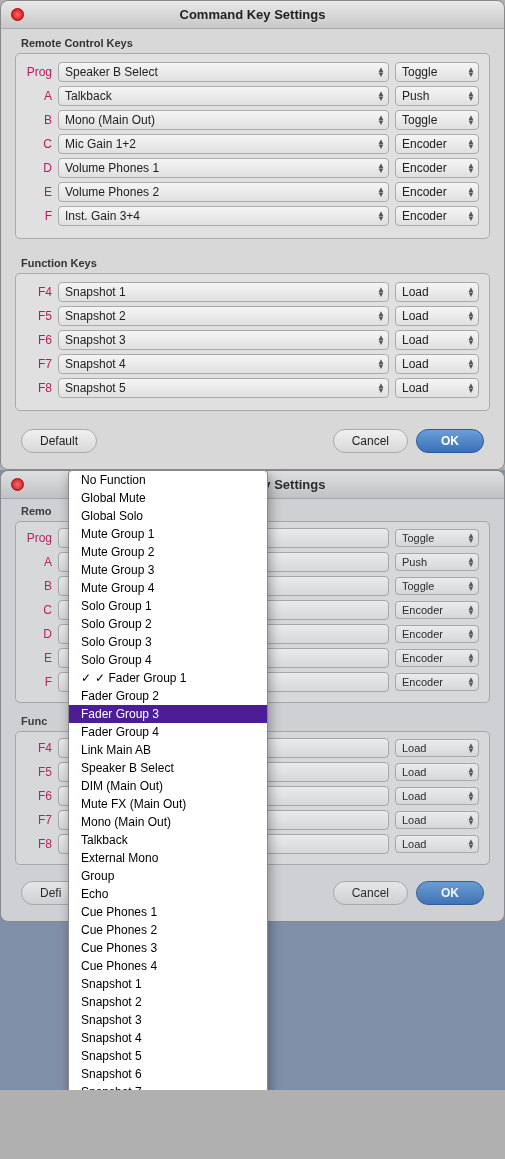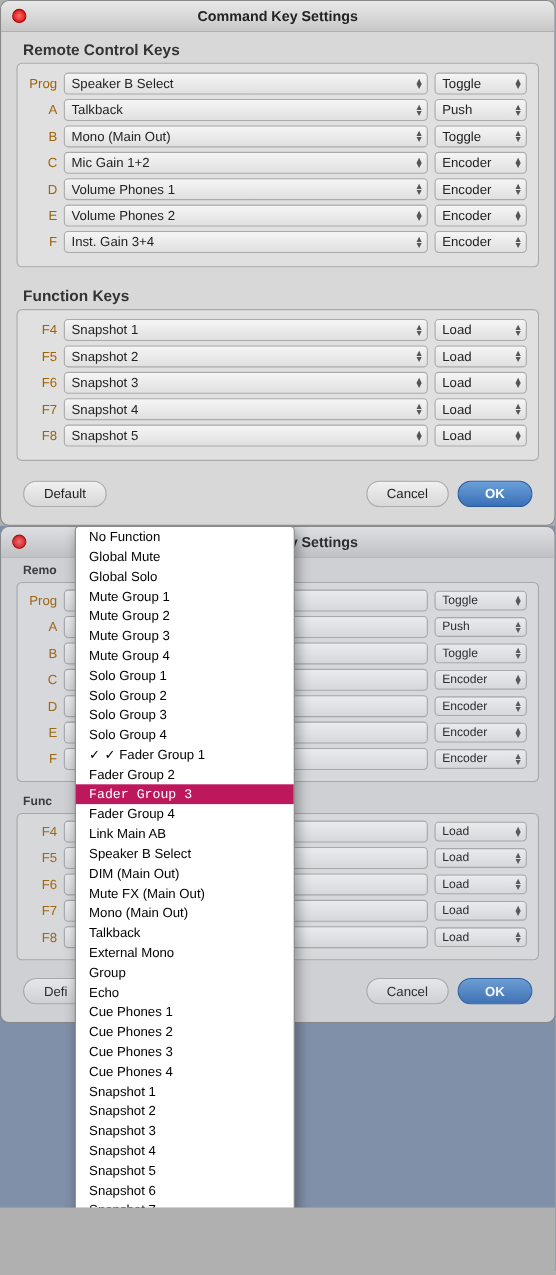--- a/index.html
+++ b/index.html
@@ -40,21 +40,21 @@
       left: 10px;
       top: 7px;
       width: 13px;
       height: 13px;
       background: radial-gradient(circle, #ff6b6b, #cc0000);
       border-radius: 50%;
       border: 1px solid #aa0000;
     }
 
     .section-label {
-      font-size: 14px;
+      font-size: 11px;
       font-weight: bold;
       color: #333;
       padding: 8px 20px 4px 20px;
     }
 
     .group-box {
       margin: 0 14px 10px 14px;
       background: #e0e0e0;
       border: 1px solid #aaa;
       border-radius: 5px;
@@ -65,21 +65,21 @@
       display: flex;
       align-items: center;
       margin-bottom: 4px;
     }
 
     .row-label {
       width: 32px;
       text-align: right;
       padding-right: 6px;
       font-size: 12px;
-      color: #a16207;
+      color: #be185d;
     }
 
     .select-wrap {
       position: relative;
       flex: 1;
       margin-right: 6px;
     }
 
     .select-control {
       width: 100%;
@@ -696,21 +696,21 @@
         <div class="dropdown-item">Mute Group 1</div>
         <div class="dropdown-item">Mute Group 2</div>
         <div class="dropdown-item">Mute Group 3</div>
         <div class="dropdown-item">Mute Group 4</div>
         <div class="dropdown-item">Solo Group 1</div>
         <div class="dropdown-item">Solo Group 2</div>
         <div class="dropdown-item">Solo Group 3</div>
         <div class="dropdown-item">Solo Group 4</div>
         <div class="dropdown-item checked">✓ Fader Group 1</div>
         <div class="dropdown-item">Fader Group 2</div>
-        <div class="dropdown-item selected" style="background: #be185d; color: rgb(255, 255, 255); font-family: Liberation Mono, monospace;">Fader Group 3</div>
+        <div class="dropdown-item selected" style="background: #4c1d95; color: rgb(255, 255, 255);">Fader Group 3</div>
         <div class="dropdown-item">Fader Group 4</div>
         <div class="dropdown-item">Link Main AB</div>
         <div class="dropdown-item">Speaker B Select</div>
         <div class="dropdown-item">DIM (Main Out)</div>
         <div class="dropdown-item">Mute FX (Main Out)</div>
         <div class="dropdown-item">Mono (Main Out)</div>
         <div class="dropdown-item">Talkback</div>
         <div class="dropdown-item">External Mono</div>
         <div class="dropdown-item">Group</div>
         <div class="dropdown-item">Echo</div>

